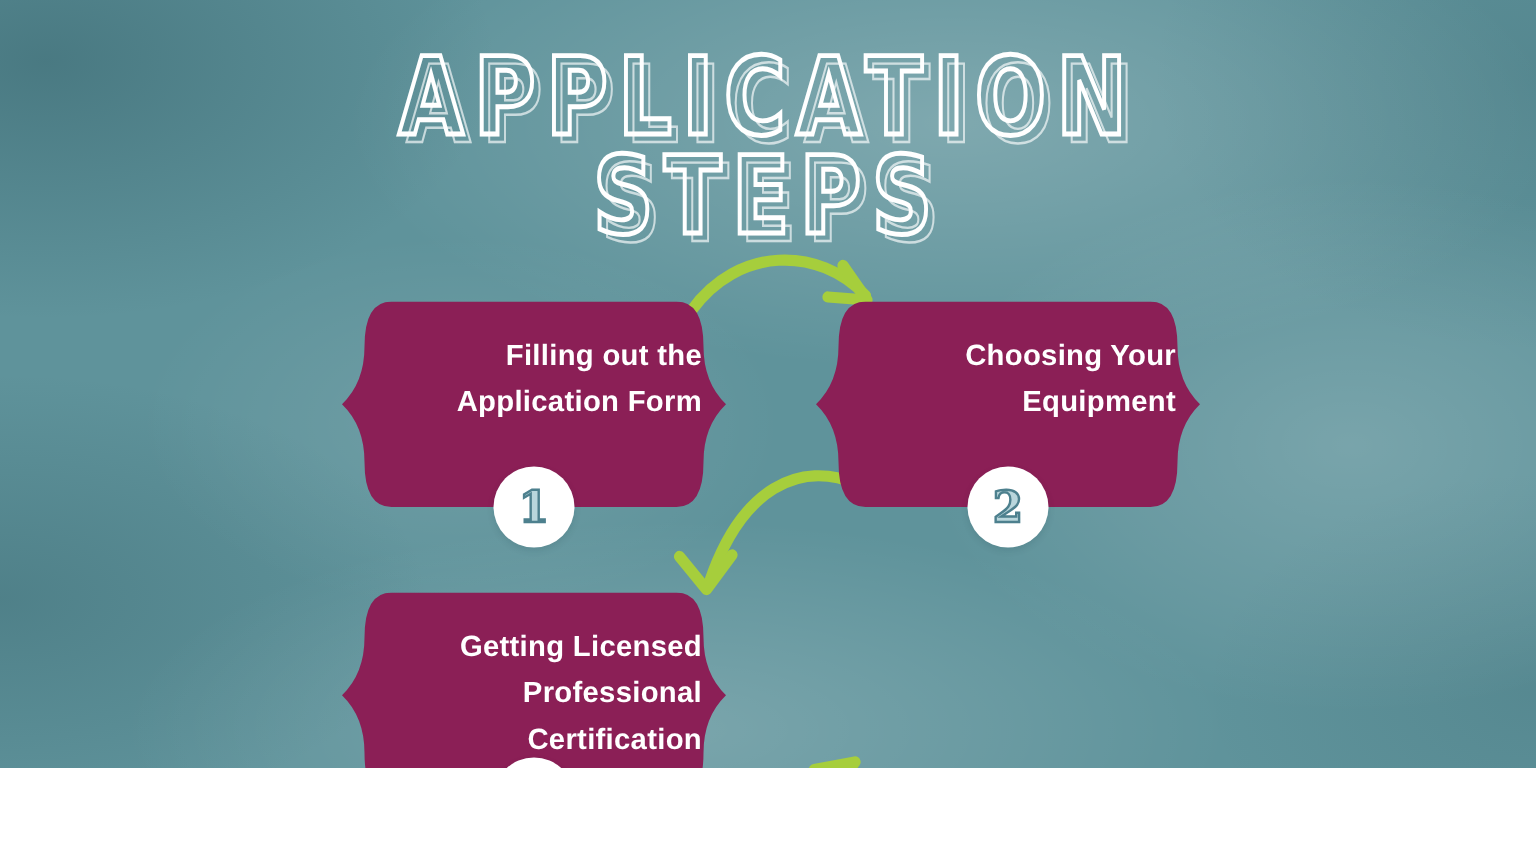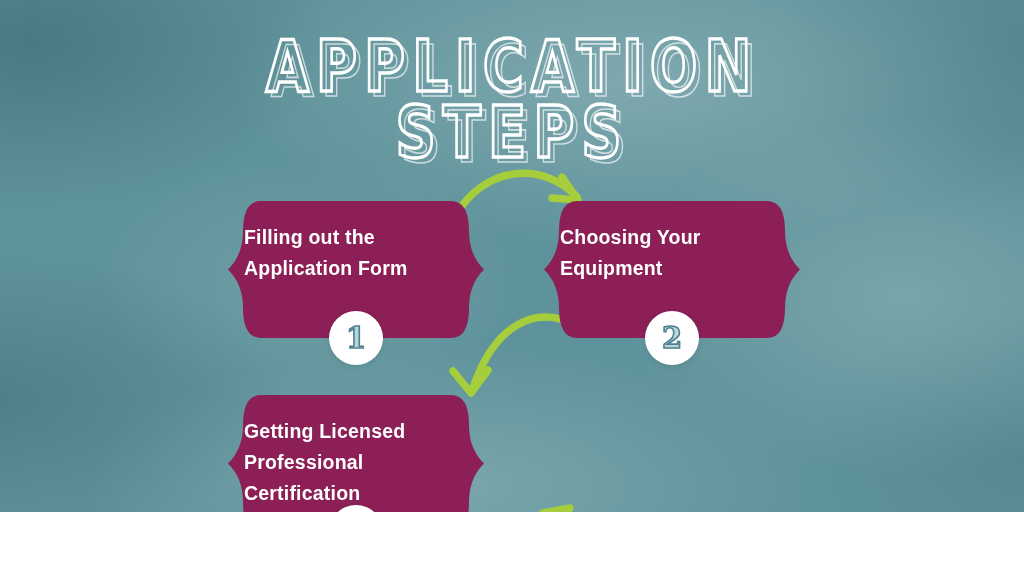--- a/index.html
+++ b/index.html
@@ -74,21 +74,21 @@
     width: 256px; height: 137px;
   }
   .step .shape {
     position: absolute; inset: 0;
     width: 100%; height: 100%;
     display: block;
   }
   .step .step-label {
     position: absolute; inset: 0;
     padding: 21px 16px 0;
-    text-align: left;
+    text-align: right;
     color: var(--label-color, #ffffff);
     font-size: 19.5px;
     font-weight: bold;
     line-height: 31px;
     white-space: pre-line;
     letter-spacing: 0.2px;
   }
   .badge {
     position: absolute;
     left: 50%; top: 110px;

